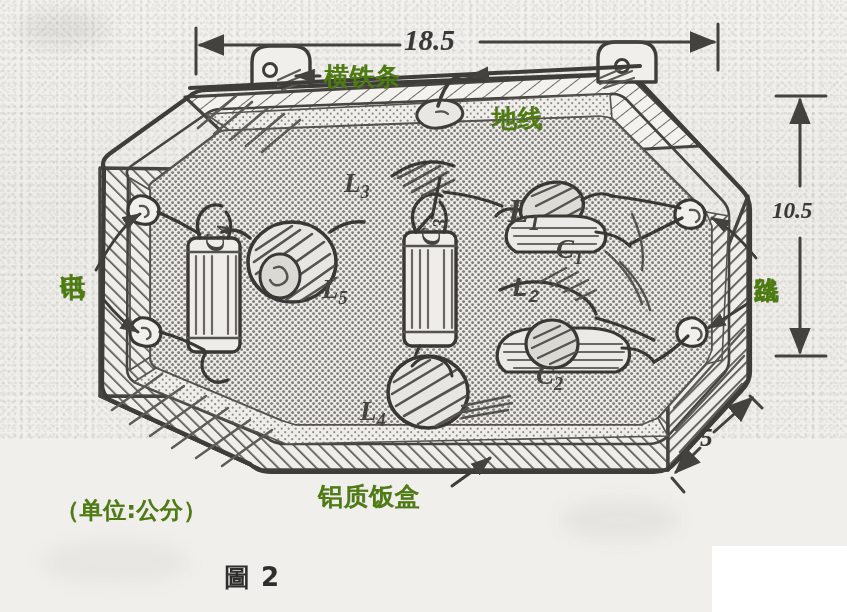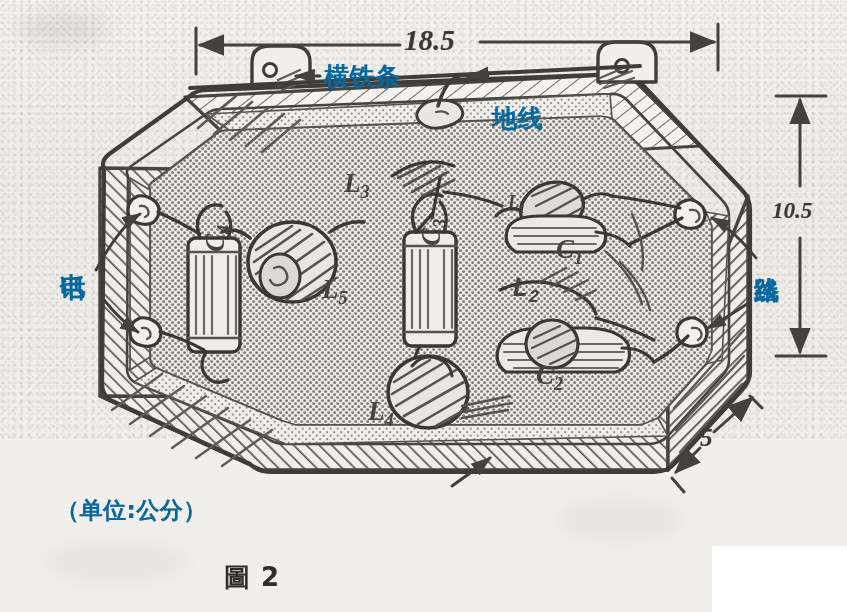--- a/index.html
+++ b/index.html
@@ -21,21 +21,21 @@
       radial-gradient(circle at 84% 74%, rgba(120,118,112,.08) 0 1px, transparent 2px),
       radial-gradient(circle at 52% 88%, rgba(120,118,112,.09) 0 1px, transparent 2px),
       radial-gradient(circle at 23% 47%, rgba(130,128,122,.07) 0 1px, transparent 2px),
       linear-gradient(180deg,#f4f2ef 0%,#eeece8 48%,#f2f0ed 100%);
     background-size:7px 7px,9px 9px,8px 8px,11px 11px,6px 6px,13px 13px,100% 100%;
   }
   .smudge{position:absolute;border-radius:50%;filter:blur(9px);background:rgba(128,126,120,.14);}
 
   
   .cn{
-    position:absolute;color:#0369a1;font-weight:bold;
+    position:absolute;color:#4d7c0f;font-weight:bold;
     font-family:"DejaVu Sans","Liberation Sans",sans-serif;
     letter-spacing:.5px;white-space:nowrap;
     text-shadow:.4px .4px 0 rgba(90,88,84,.5);
   }
   .cn.vert{writing-mode:vertical-rl;text-orientation:upright;letter-spacing:2px;}
   .dim{
     position:absolute;color:#3a3937;font-style:italic;font-weight:bold;
     font-family:"Liberation Serif",serif;white-space:nowrap;
     text-shadow:.4px .4px 0 rgba(90,88,84,.45);
   }
@@ -373,32 +373,33 @@
   </svg>
 
   <div class="dim" style="left:404px;top:24px;font-size:29px;">18.5</div>
   <div class="dim" style="left:772px;top:186px;font-size:23px;margin-top:12px;">10.5</div>
   <div class="dim" style="left:700px;top:424px;font-size:25px;">5</div>
 
   <div class="cn" style="left:324px;top:60px;font-size:25px;">横铁条</div>
   <div class="cn" style="left:492px;top:58px;font-size:25px;margin-top:44px;">地线</div>
   <div class="cn vert" style="left:56px;top:252px;font-size:25px;">电话</div>
   <div class="cn vert" style="left:750px;top:256px;font-size:25px;">线路</div>
+  <div class="cn" style="left:318px;top:480px;font-size:25px;">铝质饭盒</div>
   <div class="cn" style="left:56px;top:480px;font-size:23px;margin-top:15px;">（单位:公分）</div>
 
   <div class="comp" style="left:344px;top:168px;font-size:27px;">
     <span>L</span><sub>3</sub>
   </div>
   <div class="comp" style="left:322px;top:274px;font-size:27px;">
     <span>L</span><sub>5</sub>
   </div>
-  <div class="comp" style="left:360px;top:396px;font-size:27px;padding-left:8px;">
+  <div class="comp" style="left:360px;top:396px;font-size:27px;">
     <span>L</span><sub>4</sub>
   </div>
-  <div class="comp" style="left:508px;top:192px;font-size:18px;">
+  <div class="comp" style="left:508px;top:192px;font-size:34px;">
     <span>L</span><sub>1</sub>
   </div>
   <div class="comp" style="left:512px;top:274px;font-size:27px;font-family:Liberation Mono, monospace;">
     <span>L</span><sub>2</sub>
   </div>
   <div class="comp" style="left:556px;top:234px;font-size:27px;">
     <span>C</span><sub>1</sub>
   </div>
   <div class="comp" style="left:536px;top:360px;font-size:27px;">
     <span>C</span><sub>2</sub>

